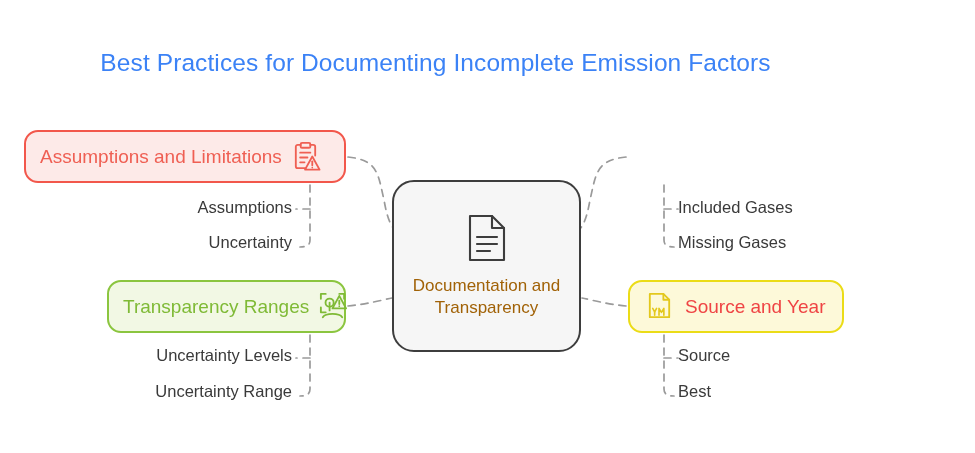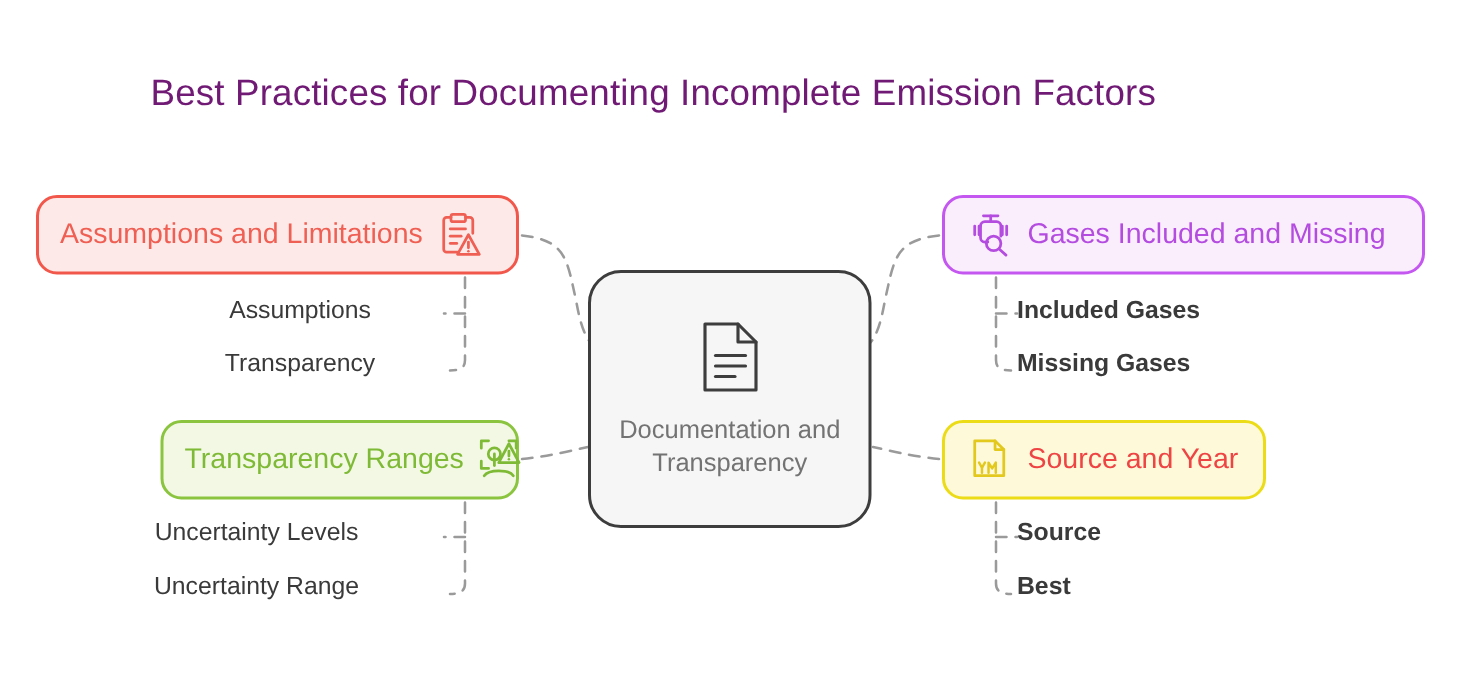--- a/index.html
+++ b/index.html
@@ -23,21 +23,21 @@
   }
 
   
   .title {
     position: absolute;
     left: 0;
     top: 49px;
     width: 871px;
     text-align: center;
     font-size: 24.5px;
-    color: #701a75;
+    color: #3b82f6;
     letter-spacing: 0.1px;
     white-space: nowrap;
   }
 
   
   .center-node {
     position: absolute;
     left: 392px;
     top: 180px;
     width: 189px;
@@ -48,21 +48,21 @@
     background: #f6f6f6;
     display: flex;
     flex-direction: column;
     align-items: center;
     justify-content: center;
   }
   .center-icon { margin-bottom: 8px; }
   .center-label {
     font-size: 17px;
     line-height: 22px;
-    color: #737373;
+    color: #a16207;
     text-align: center;
     width: 160px;
   }
 
   
   .branch {
     position: absolute;
     box-sizing: border-box;
     border-width: 2.4px;
     border-style: solid;
@@ -116,22 +116,22 @@
   }
   #node-source .b-label { color: #ef4444; }
 
   
   .sub {
     position: absolute;
     font-size: 16.5px;
     color: #3a3a3a;
     white-space: nowrap;
   }
-  .sub.right-align { text-align: center; }
-  .sub.left-align  { text-align: left; font-weight: bold; }
+  .sub.right-align { text-align: right; }
+  .sub.left-align  { text-align: left; }
 
   #sub-assumptions  { left: 108px; top: 198px; width: 184px; }
   #sub-limitations  { left: 108px; top: 233px; width: 184px; }
   #sub-unc-levels   { left: 50px;  top: 346px; width: 242px; }
   #sub-unc-range    { left: 50px;  top: 382px; width: 242px; }
   #sub-included     { left: 678px; top: 198px; width: 240px; }
   #sub-missing      { left: 678px; top: 233px; width: 240px; }
   #sub-source       { left: 678px; top: 346px; width: 240px; }
   #sub-year         { left: 678px; top: 382px; width: 240px; }
 </style>
@@ -190,37 +190,20 @@
         <line x1="10.5" y1="12" x2="21" y2="12"></line>
         <line x1="10.5" y1="17" x2="18" y2="17"></line>
         <line x1="10.5" y1="22" x2="15" y2="22"></line>
         <path d="M23,16 L30.5,29.5 H15.5 Z"></path>
         <line x1="23" y1="21" x2="23" y2="25"></line>
         <circle cx="23" cy="27.4" r="0.9" fill="#ef5f53" stroke="none"></circle>
       </svg>
     </span>
   </div>
 
-  <div class="branch icon-left" id="node-gases">
-    <span class="b-icon">
-      <svg width="31" height="31" viewBox="0 0 32 32" fill="none" stroke="#b44ce0" stroke-width="1.9" stroke-linejoin="round" stroke-linecap="round">
-        <line x1="12" y1="3" x2="22" y2="3"></line>
-        <line x1="17" y1="3" x2="17" y2="7"></line>
-        <path d="M10,10 C10,8.3 11.3,7 13,7 H21 C22.7,7 24,8.3 24,10 V17"></path>
-        <path d="M10,10 V18 C10,19.7 11.3,21 13,21 H15"></path>
-        <line x1="6" y1="10" x2="6" y2="16"></line>
-        <line x1="9" y1="10" x2="9" y2="16"></line>
-        <line x1="25" y1="10" x2="25" y2="16"></line>
-        <line x1="28" y1="10" x2="28" y2="16"></line>
-        <circle cx="19" cy="22" r="5"></circle>
-        <line x1="23" y1="26" x2="27.5" y2="30"></line>
-      </svg>
-    </span>
-    <span class="b-label">Gases Included and Missing</span>
-  </div>
 
   <div class="branch icon-right" id="node-uncertainty">
     <span class="b-label">Transparency Ranges</span>
     <span class="b-icon">
       <svg width="31" height="31" viewBox="0 0 32 32" fill="none" stroke="#7fba36" stroke-width="1.9" stroke-linejoin="round" stroke-linecap="round">
         <path d="M9,3 H4 V8"></path>
         <path d="M4,17 V22 H9"></path>
         <path d="M23,3 H28 V8"></path>
         <circle cx="13" cy="12" r="4.2"></circle>
         <line x1="13" y1="12" x2="13" y2="20"></line>
@@ -241,21 +224,21 @@
           <path d="M9,18 L11,21.5 L13,18"></path>
           <line x1="11" y1="21.5" x2="11" y2="25"></line>
           <path d="M15.5,25 V18 L18,22 L20.5,18 V25"></path>
         </g>
       </svg>
     </span>
     <span class="b-label">Source and Year</span>
   </div>
 
   <div class="sub right-align" id="sub-assumptions">Assumptions</div>
-  <div class="sub right-align" id="sub-limitations">Transparency</div>
+  <div class="sub right-align" id="sub-limitations">Uncertainty</div>
 
   <div class="sub right-align" id="sub-unc-range">Uncertainty Range</div>
   <div class="sub right-align" id="sub-unc-levels">Uncertainty Levels</div>
 
   <div class="sub left-align" id="sub-included">Included Gases</div>
   <div class="sub left-align" id="sub-missing">Missing Gases</div>
 
   <div class="sub left-align" id="sub-source">Source</div>
   <div class="sub left-align" id="sub-year">Best</div>
 

